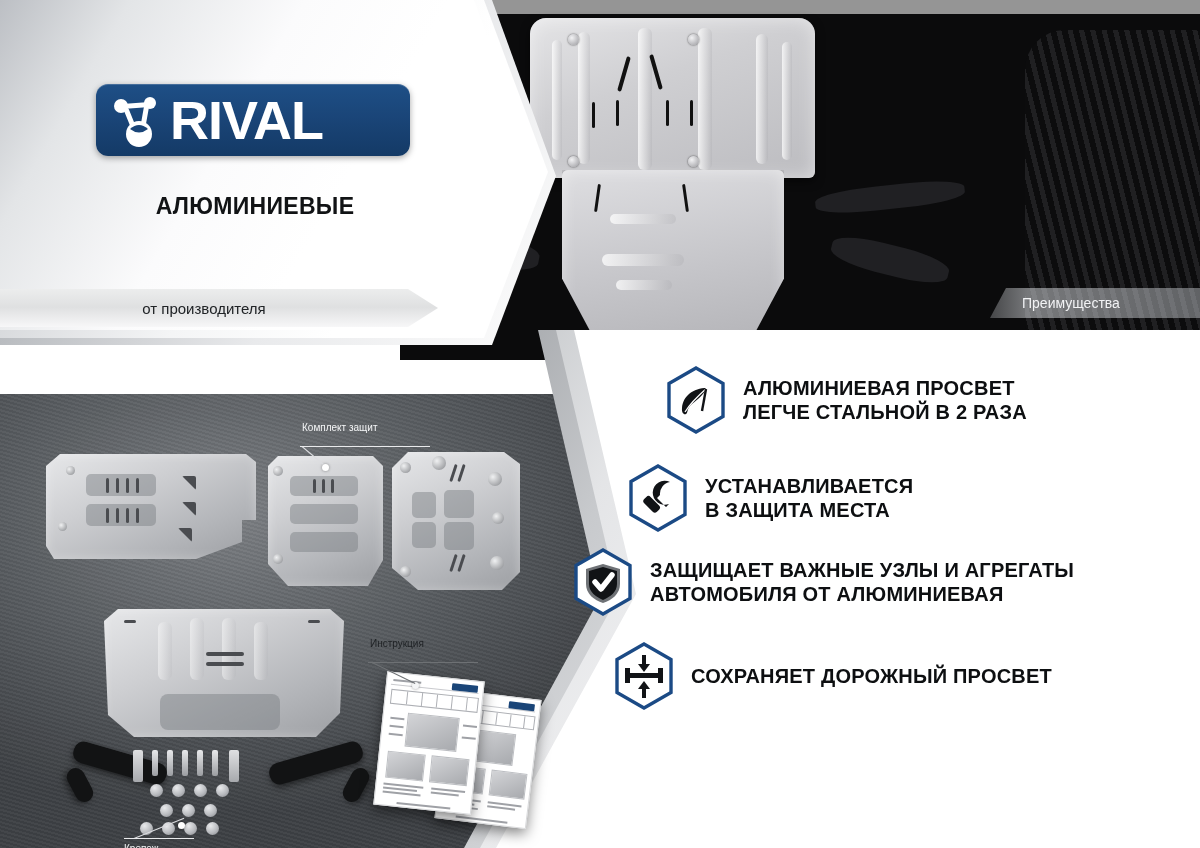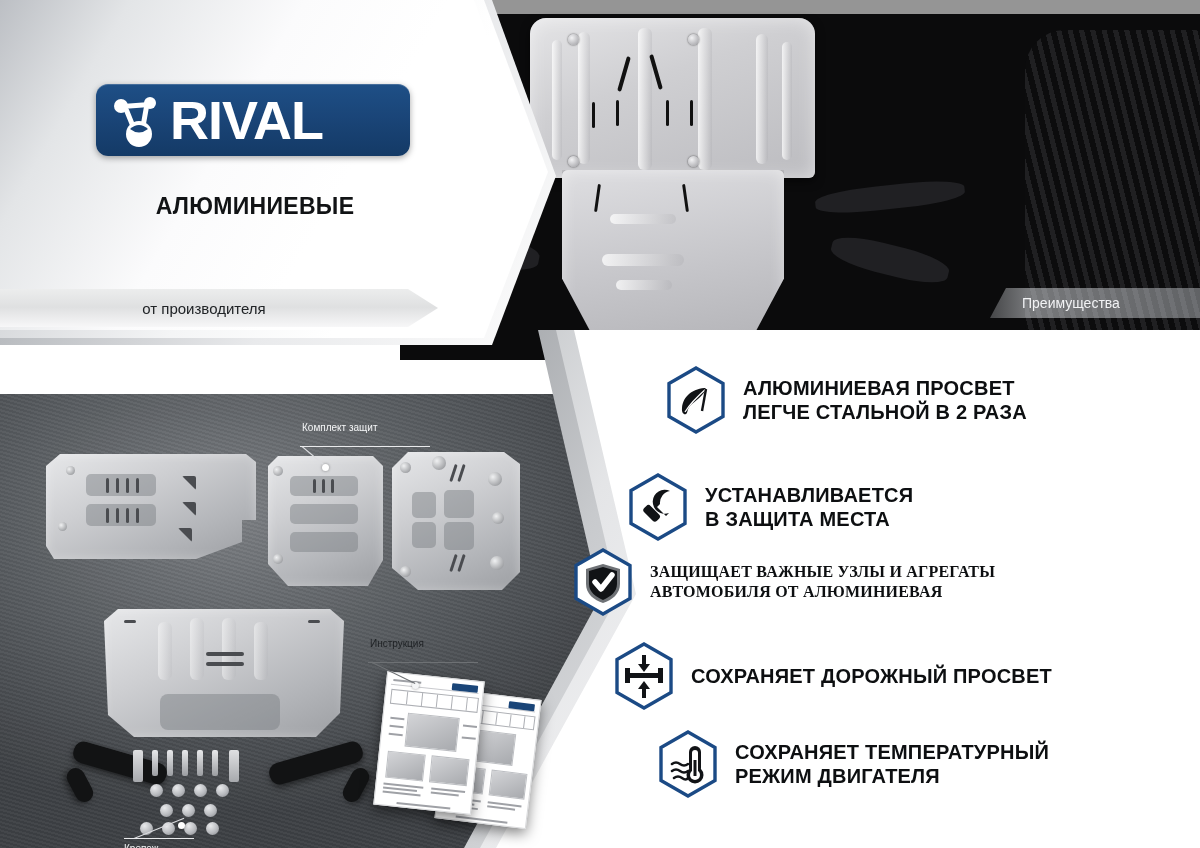--- a/index.html
+++ b/index.html
@@ -142,25 +142,25 @@
                  background:#ffffff; }
 
   
   .features { position:absolute; left:565px; top:352px; width:635px; height:476px; }
   .feature { position:absolute; display:flex; align-items:center; }
   .hexicon { width:62px; height:68px; flex:none; position:relative; }
   .ftext { margin-left:16px; color:#0d0f11; font-size:20px; font-weight:bold;
            line-height:1.22; letter-spacing:.2px; }
 
   .f0 { left:100px; top:14px; }
-  .f1 { left:62px; top:121px; }
+  .f1 { left:62px; top:112px; }
   .f2 { left:7px; top:196px; }
   .f3 { left:48px; top:290px; }
   .f4 { left:92px; top:378px; }
-  .f2 .ftext { font-size:16px;font-family:Liberation Serif, serif; }
+  .f2 .ftext { font-size:20px; }
 </style>
 </head>
 <body>
 
 <div id="poster">
 
   <div class="photo-top">
     <div class="ut-wheel"></div>
     <div class="ut-arm" style="left:10px;top:110px;width:120px;height:26px;transform:rotate(-12deg);"></div>
     <div class="ut-arm" style="left:-10px;top:230px;width:150px;height:34px;transform:rotate(10deg);"></div>
@@ -437,35 +437,16 @@
           <polygon points="25,22 37,22 31,30" fill="#111316"></polygon>
           <rect x="29" y="45" width="4" height="11" fill="#111316"></rect>
           <polygon points="25,47 37,47 31,39" fill="#111316"></polygon>
         </svg>
       </div>
       <div class="ftext">
         <div>СОХРАНЯЕТ ДОРОЖНЫЙ ПРОСВЕТ</div>
       </div>
     </div>
 
-    <div class="feature f4">
-      <div class="hexicon">
-        <svg viewBox="0 0 62 68" width="62" height="68">
-          <polygon points="31,2 58,17.5 58,50.5 31,66 4,50.5 4,17.5" fill="#ffffff" stroke="#1b4a85" stroke-width="3.4"></polygon>
-          <rect x="32" y="16" width="12" height="28" rx="6" fill="#111316"></rect>
-          <circle cx="38" cy="45" r="8.5" fill="#111316"></circle>
-          <rect x="35" y="20" width="6" height="24" rx="3" fill="#ffffff"></rect>
-          <circle cx="38" cy="45" r="5" fill="#ffffff"></circle>
-          <rect x="36.5" y="30" width="3" height="16" fill="#111316"></rect>
-          <path d="M15 34 q4 -3 8 0 t8 0" stroke="#111316" stroke-width="2.6" fill="none" stroke-linecap="round"></path>
-          <path d="M15 41 q4 -3 8 0 t8 0" stroke="#111316" stroke-width="2.6" fill="none" stroke-linecap="round"></path>
-          <path d="M17 48 q4 -3 8 0 t6 0" stroke="#111316" stroke-width="2.6" fill="none" stroke-linecap="round"></path>
-        </svg>
-      </div>
-      <div class="ftext">
-        <div>СОХРАНЯЕТ ТЕМПЕРАТУРНЫЙ</div>
-        <div>РЕЖИМ ДВИГАТЕЛЯ</div>
-      </div>
-    </div>
 
   </div>
 
 </div>
 
 </body></html>

